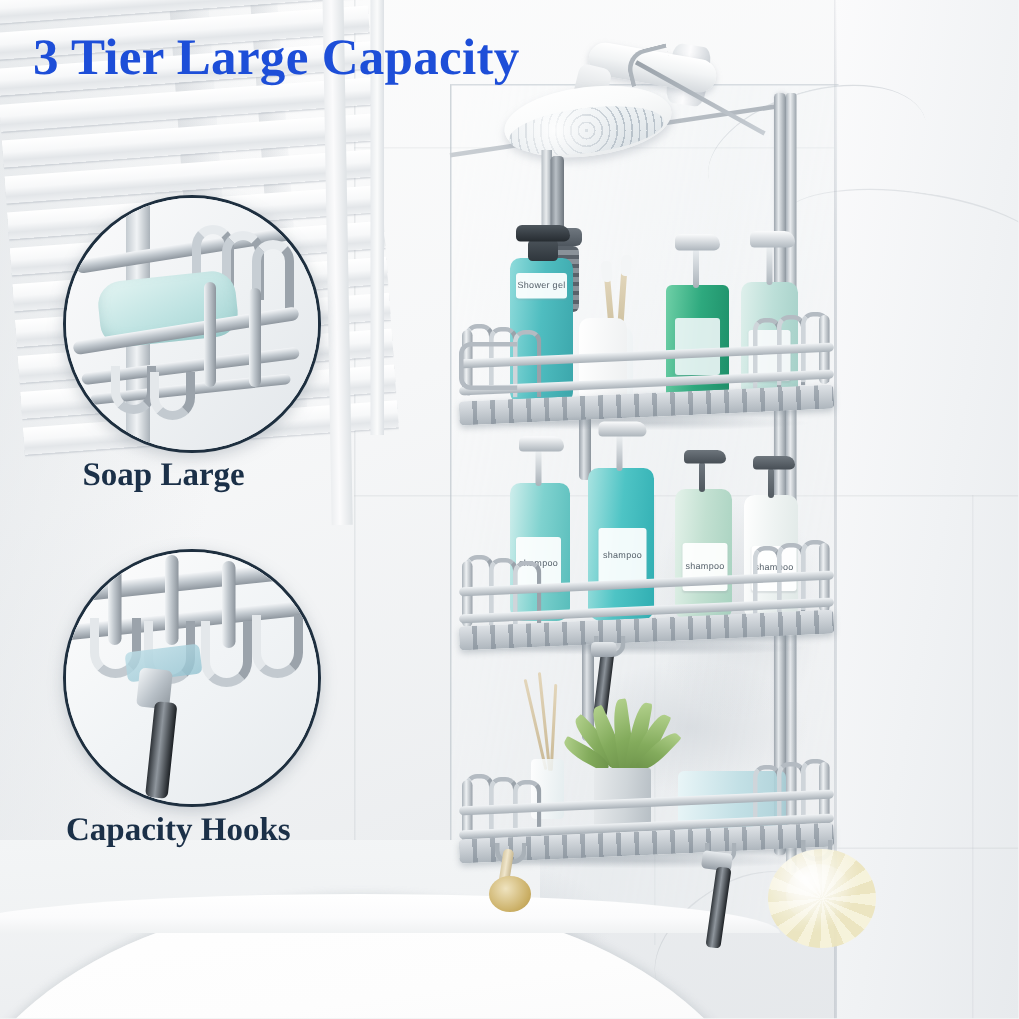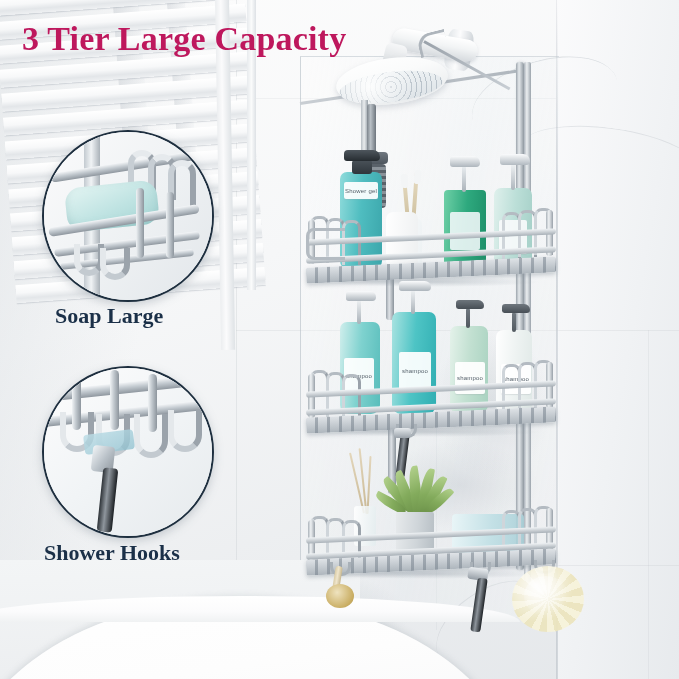--- a/index.html
+++ b/index.html
@@ -443,19 +443,19 @@
       <div class="dloop" style="left:124px;top:42px;width:22px;height:36px;"></div>
       <div style="position:absolute;left:40px;top:64px;width:50px;height:20px;border-radius:4px;
            background:linear-gradient(160deg,rgba(190,222,231,.85),rgba(146,194,208,.8));transform:rotate(-7deg);"></div>
       <div style="position:absolute;left:48px;top:78px;width:22px;height:26px;border-radius:4px;
            background:linear-gradient(120deg,#f2f5f7,#b8c0c7 55%,#90989f);transform:rotate(6deg);"></div>
       <div style="position:absolute;left:56px;top:100px;width:15px;height:64px;border-radius:4px;
            background:linear-gradient(90deg,#2d3237,#8f969d 42%,#1b1f23);transform:rotate(6deg);"></div>
     </div>
   </div>
 
-  <div class="headline" style="color:#be185d;">3 Tier Large Capacity</div>
+  <div class="headline" style="color:#1d4ed8;">3 Tier Large Capacity</div>
 
   <div class="cap" style="left:55px;top:303px;color:#1b3048;">Soap Large</div>
 
-  <div class="cap" style="left:44px;top:540px;color:#1b3048;">Shower Hooks</div>
+  <div class="cap" style="left:44px;top:540px;color:#1b3048;">Capacity Hooks</div>
 
 </div>
 
 </body></html>

